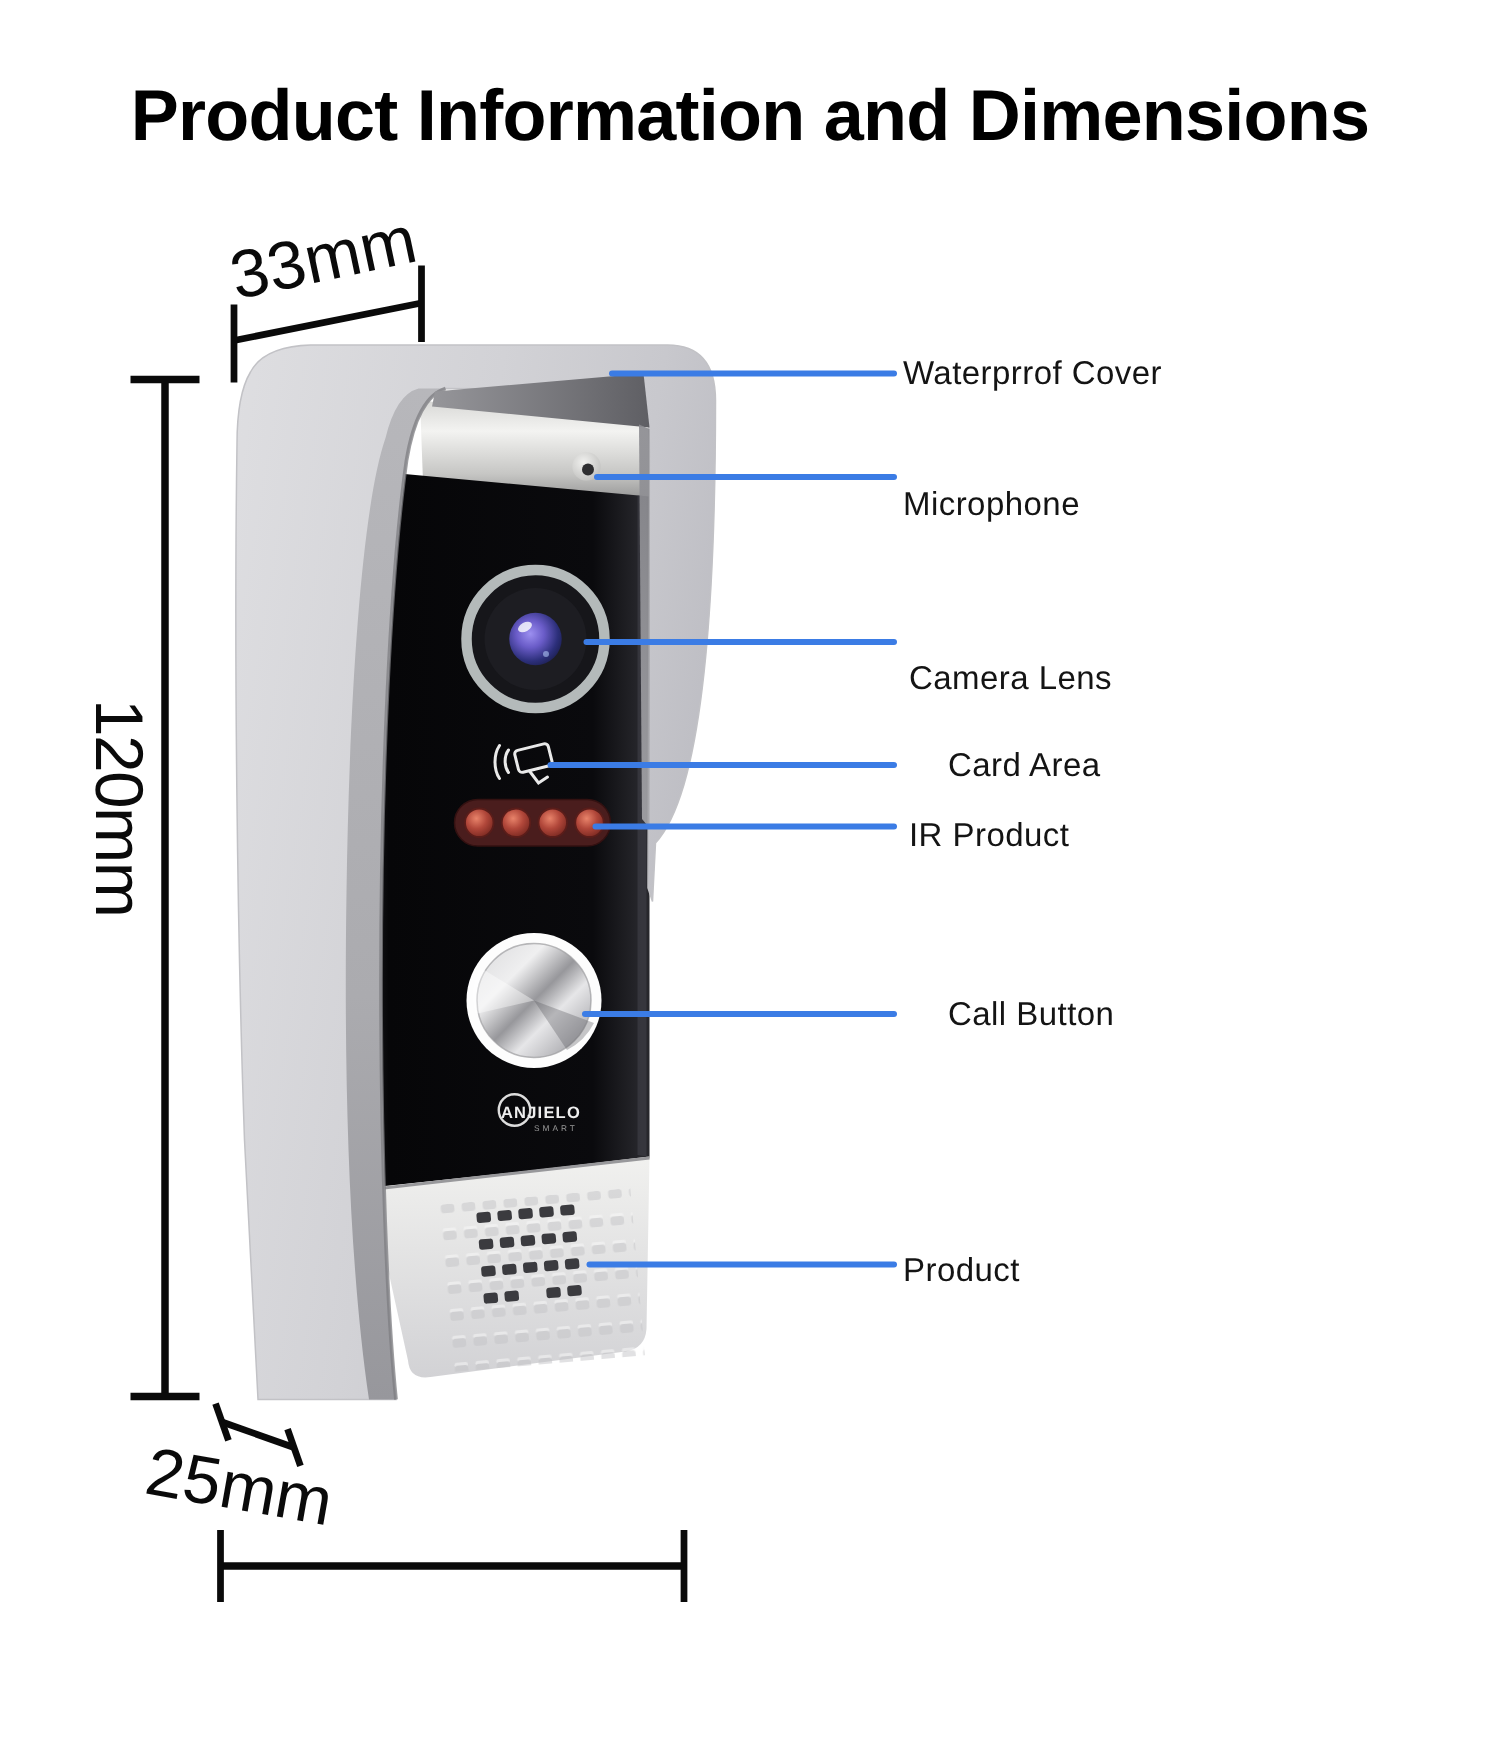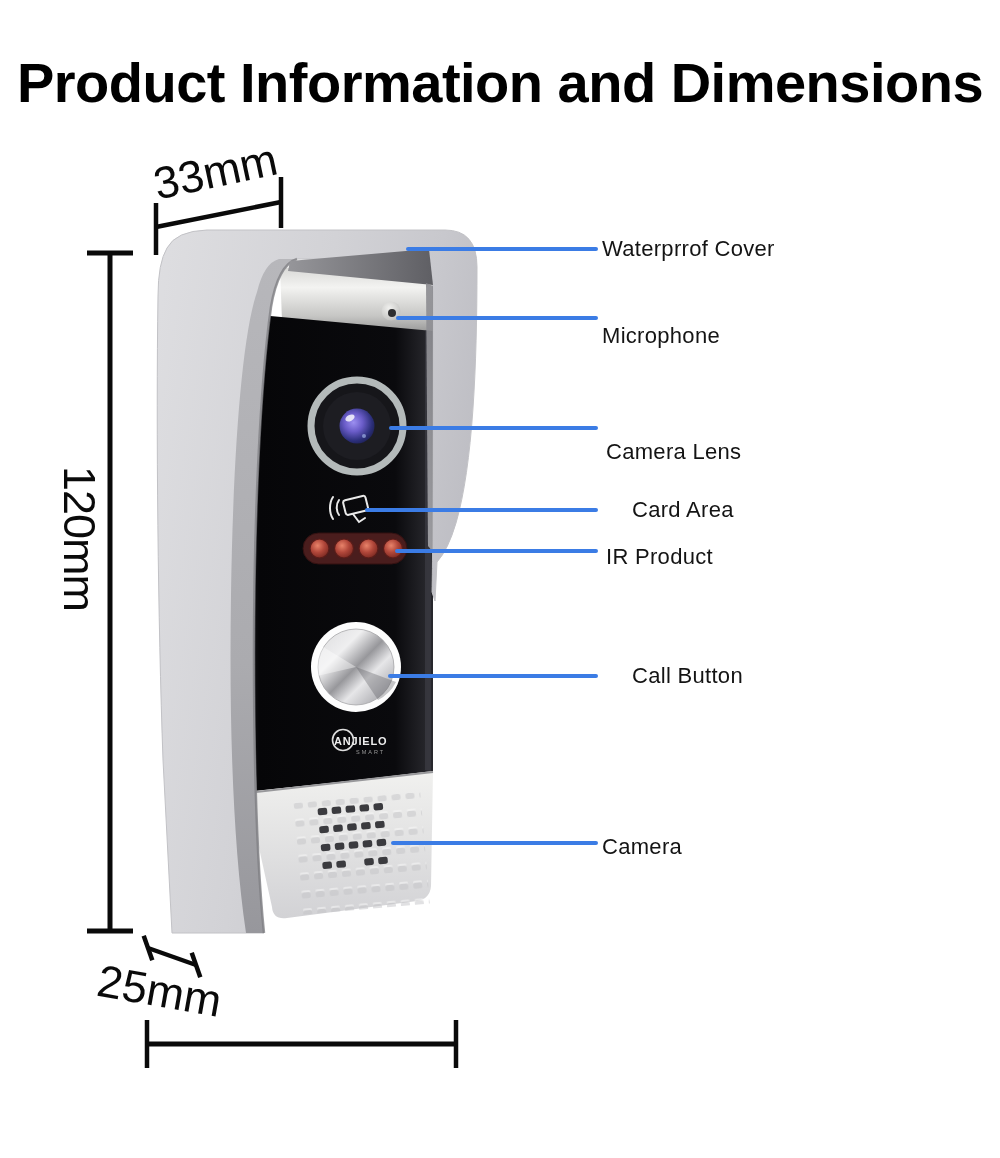--- a/index.html
+++ b/index.html
@@ -1,19 +1,19 @@
 <!DOCTYPE html>
 <html style="--leader: #3b7ce5; --label: #141414; --dim: #0a0a0a; --title: #000000; --hood_gray: #d3d3d6; --panel_black: #0a0a0c; --silver_band: #e8e8e6; --ir_bar: #4a1d1d; --ir_led: #b1473a; --lens_blue: #5547b0;"><head>
 <meta charset="utf-8">
 <style>
   html,body{margin:0;padding:0;background:#fff;}
   .canvas{position:relative;width:1000px;height:1158px;background:#ffffff;overflow:hidden;
           font-family:"Liberation Sans",sans-serif;}
   .title{position:absolute;left:0;right:0;top:50px;margin:0;text-align:center;
-         font-size:56px;font-weight:bold;letter-spacing:-0.5px;color:var(--title,#000);}
+         font-size:48px;font-weight:bold;letter-spacing:-0.5px;color:var(--title,#000);}
   .art{position:absolute;left:0;top:0;width:1000px;height:1158px;}
   .leader{position:absolute;height:4px;border-radius:2px;background:var(--leader,#3b7ce5);}
   .label{position:absolute;font-size:22px;line-height:48px;letter-spacing:.3px;
          white-space:nowrap;color:var(--label,#141414);}
   .dim{position:absolute;font-size:45px;line-height:46px;white-space:nowrap;
        color:var(--dim,#0a0a0a);}
   .dim.center{text-align:center;}
   .dim-33{left:148px;top:149px;width:135px;transform:rotate(-12deg);}
   .dim-120{left:56px;top:466px;writing-mode:vertical-rl;letter-spacing:-1px;}
   .dim-25{left:97px;top:968px;width:120px;transform:rotate(10deg);}
@@ -218,19 +218,19 @@
   <div class="leader" style="left:395px;top:549px;width:203px;"></div>
   <div class="leader" style="left:388px;top:674px;width:210px;"></div>
   <div class="leader" style="left:391px;top:841px;width:207px;"></div>
 
   <div class="label" style="left:602px;top:225px;">Waterprrof Cover</div>
   <div class="label" style="left:602px;top:312px;">Microphone</div>
   <div class="label" style="left:606px;top:404px;margin-top:24px;">Camera Lens</div>
   <div class="label" style="left:632px;top:486px;">Card Area</div>
   <div class="label" style="left:606px;top:533px;">IR Product</div>
   <div class="label" style="left:632px;top:652px;">Call Button</div>
-  <div class="label" style="left:602px;top:823px;">Camera</div>
+  <div class="label" style="left:602px;top:823px;">Product</div>
 
   <div class="dim dim-33 center">33mm</div>
   <div class="dim dim-120">120mm</div>
   <div class="dim dim-25 center">25mm</div>
 
 </div>
 
 </body></html>

